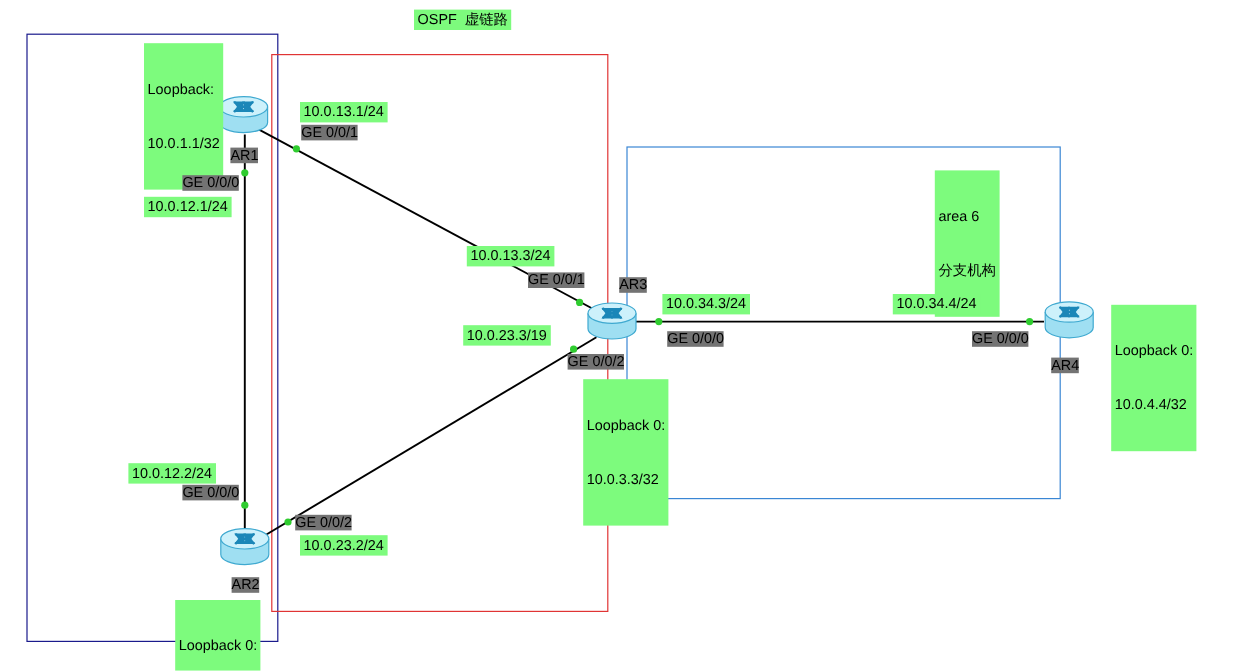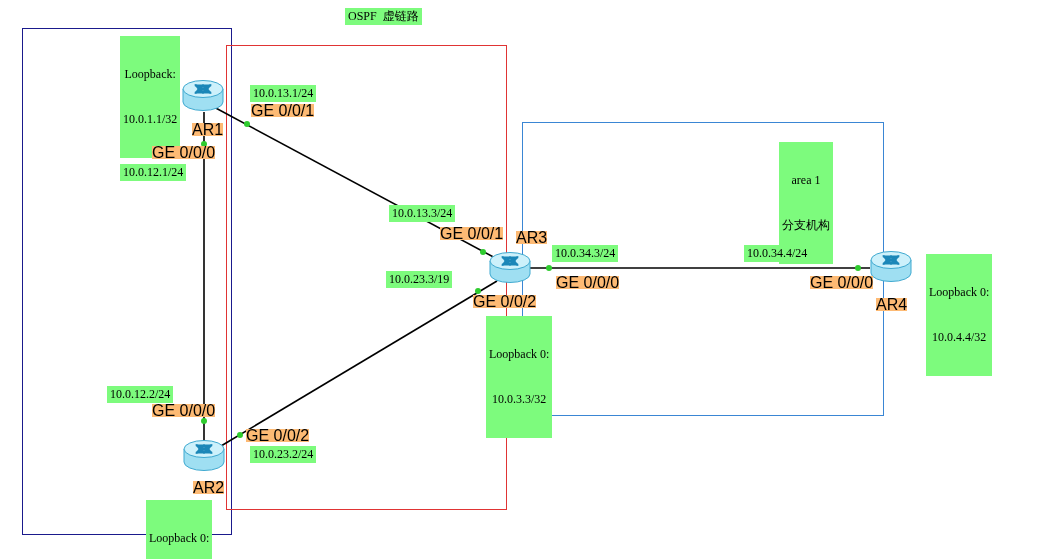--- a/index.html
+++ b/index.html
@@ -17,27 +17,27 @@
     position:absolute;width:6px;height:6px;border-radius:50%;
     background:var(--dot-color,#2fcc2f);margin:-3px 0 0 -3px;z-index:3;
   }
   .router{position:absolute;width:46px;height:36px;z-index:4;cursor:pointer;}
   .r-body{fill:var(--router-fill,#9fdff2);stroke:var(--router-stroke,#3fa9d0);stroke-width:1;}
   .r-top{fill:var(--router-top,#cdf1fb);stroke:var(--router-stroke,#3fa9d0);stroke-width:1;}
   .r-arrow{stroke:var(--router-arrow,#1b87b8);stroke-width:2;}
   .ah-fill{fill:var(--router-arrow,#1b87b8);}
   .tag{
     position:absolute;background:var(--label-bg,#7dfb7d);color:#000;
-    font-family:Liberation Serif, serif;font-size:12px;line-height:15px;
-    padding:1px 3px;white-space:pre;z-index:5;text-align:center;
+    font-family:Liberation Sans, sans-serif;font-size:12px;line-height:15px;
+    padding:1px 3px;white-space:pre;z-index:5;
   }
   .tl{display:block;white-space:pre;}
   .plain{
-    position:absolute;color:#000;font-size:16px;line-height:13px;
-    font-family:"Liberation Sans",sans-serif;white-space:nowrap;z-index:5;background:#fdba74;
+    position:absolute;color:#000;font-size:12px;line-height:13px;
+    font-family:"Liberation Sans",sans-serif;white-space:nowrap;z-index:5;background:#737373;
   }
 </style>
 </head>
 <body>
 
 <svg width="0" height="0" style="position:absolute" aria-hidden="true">
   <defs>
     <marker id="ah" viewBox="0 0 10 10" refX="9" refY="5" markerWidth="4.5" markerHeight="4.5" orient="auto-start-reverse">
       <path class="ah-fill" d="M0 0L10 5L0 10z"></path>
     </marker>
@@ -100,21 +100,21 @@
   </div>
 
   <div class="plain" style="left:192px;top:123px">AR1</div>
   <div class="plain" style="left:193px;top:481px">AR2</div>
   <div class="plain" style="left:516px;top:231px">AR3</div>
   <div class="plain" style="left:876px;top:298px">AR4</div>
 
   <div class="tag" style="left:345px;top:8px">OSPF  虚链路</div>
 
   <div class="tag" style="left:779px;top:142px">
-    <span class="tl">area 1</span>
+    <span class="tl">area 6</span>
     <span class="tl">分支机构</span>
   </div>
 
   <div class="tag" style="left:120px;top:36px">
     <span class="tl">Loopback:</span>
     <span class="tl">10.0.1.1/32</span>
   </div>
   <div class="tag" style="left:146px;top:500px">
     <span class="tl">Loopback 0:</span>
     

